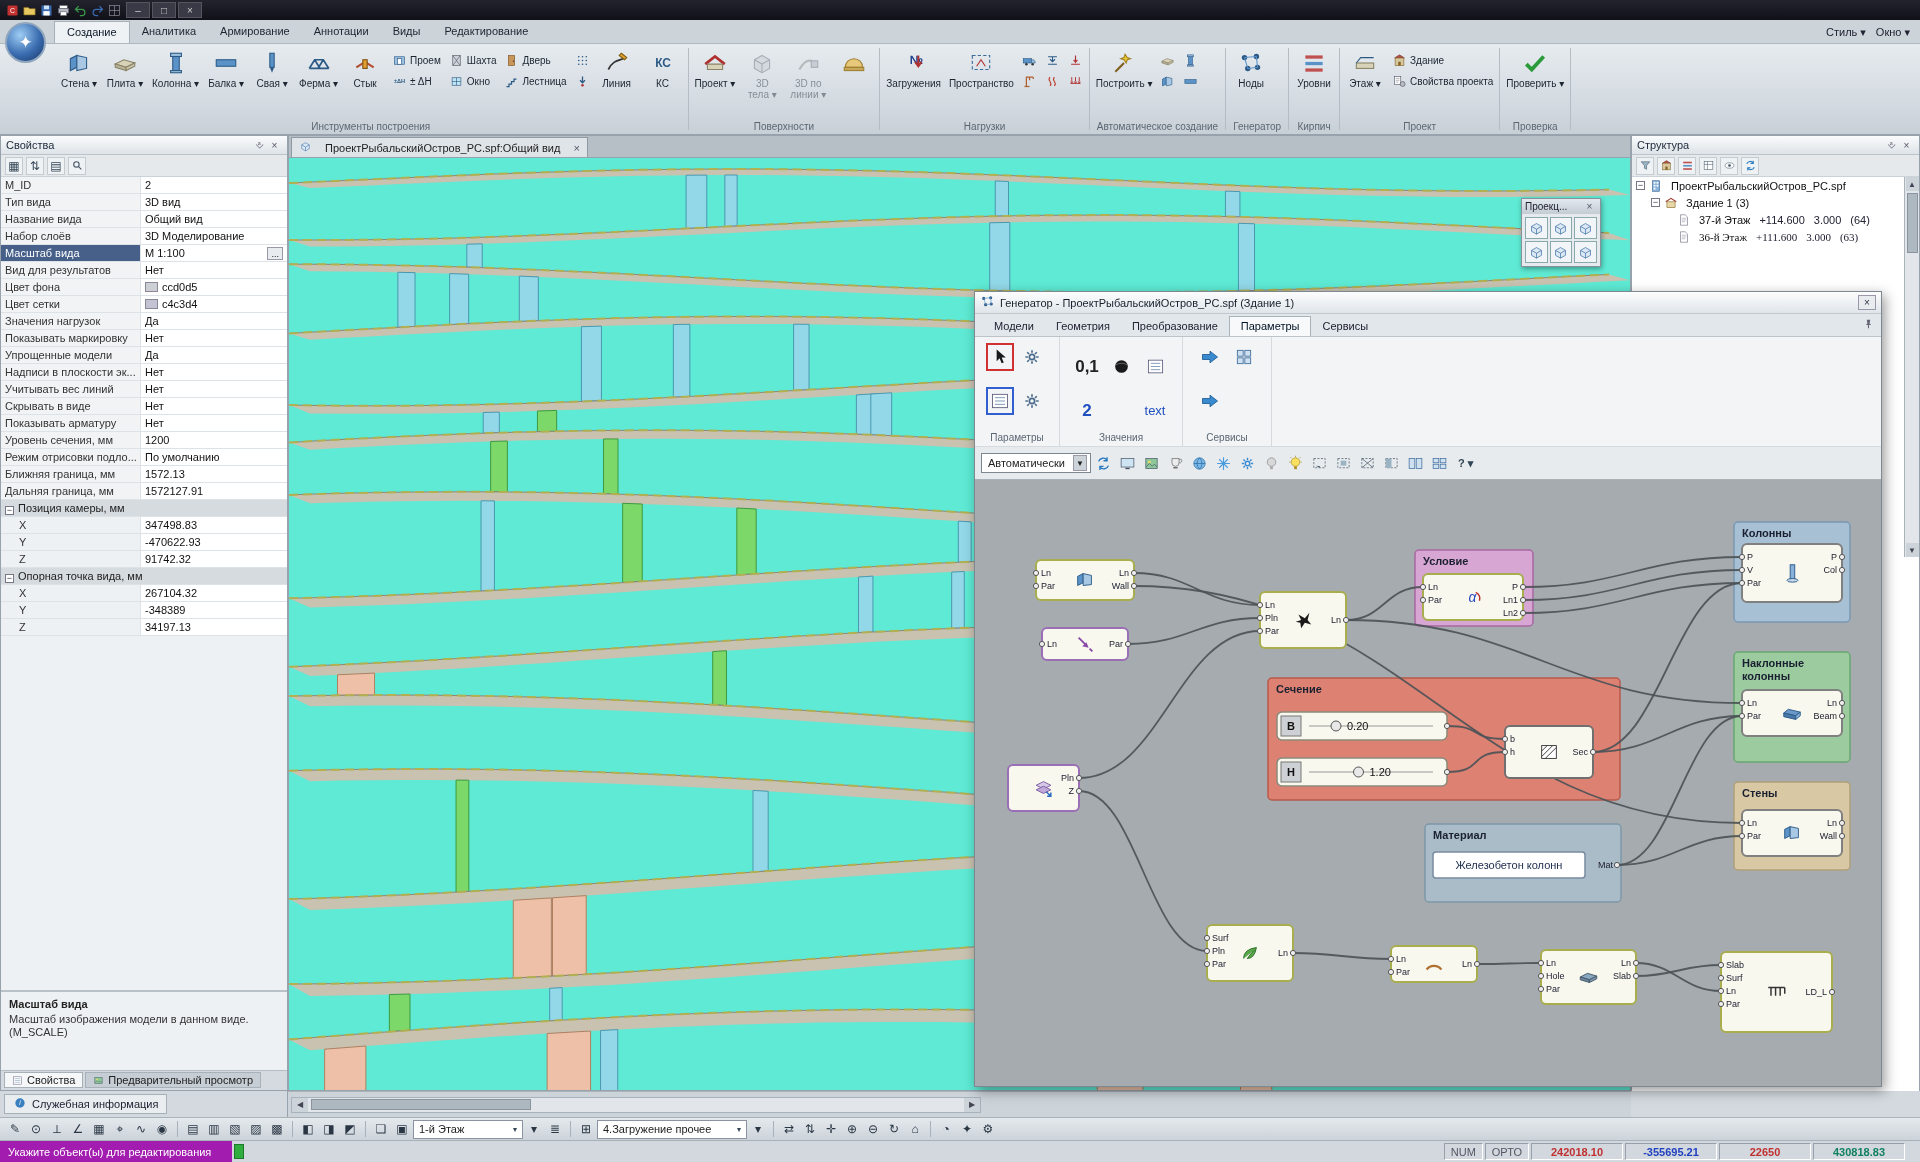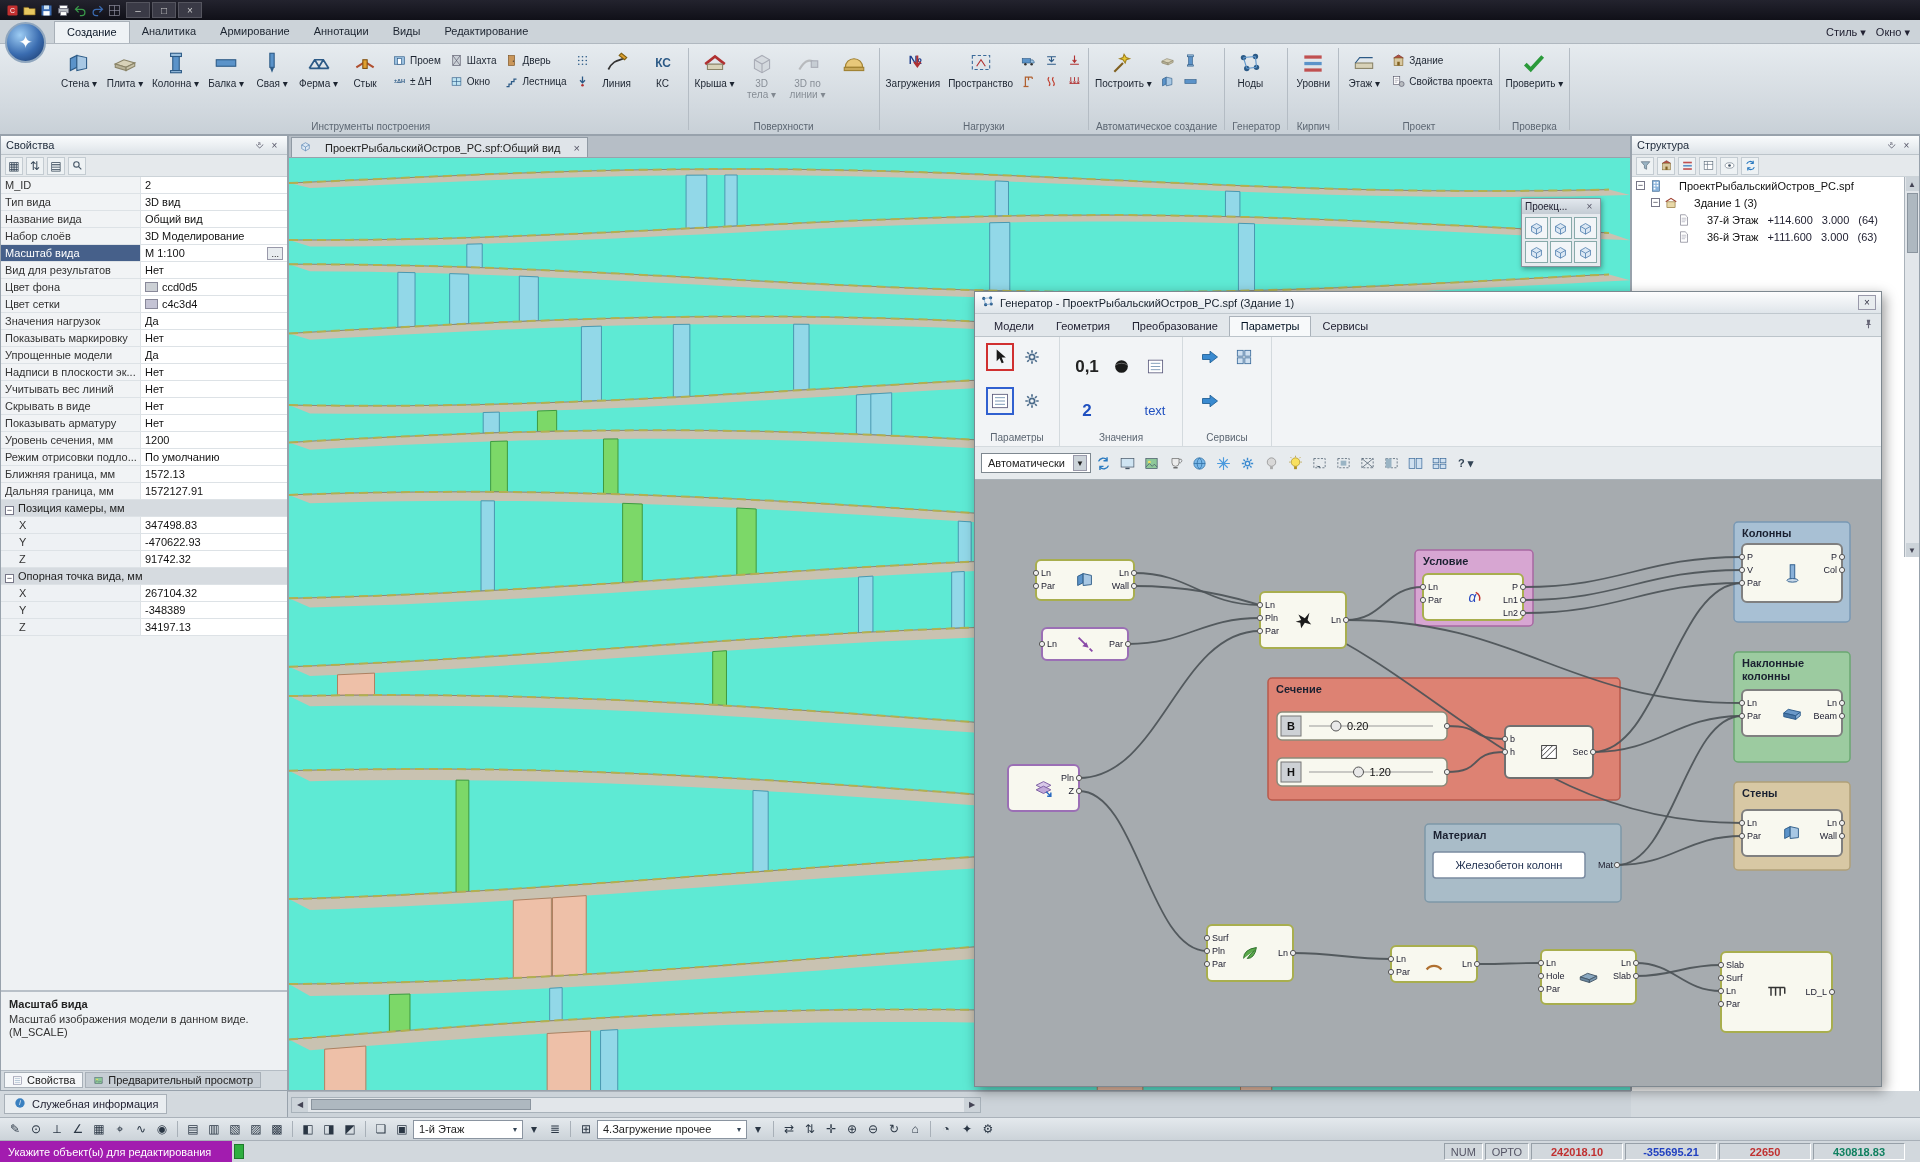--- a/index.html
+++ b/index.html
@@ -78,21 +78,21 @@
 .svctab{display:flex;align-items:center;gap:5px;background:#e9edf0;border:1px solid #a8b0b8;height:20px;padding:0 8px;color:#223;white-space:nowrap}
 #cstrip{position:absolute;left:288px;top:1091px;width:1343px;height:26px;background:#ccd3d9;display:flex;align-items:center;padding:0 3px;border-top:1px solid #aab2ba}
 .hscroll{width:690px;height:16px;background:#e2e6ea;border:1px solid #a8b2ba;display:flex;align-items:center}
 .harrow{width:16px;height:14px;background:#ccd3d9;font-size:8px;display:flex;align-items:center;justify-content:center;color:#445}
 .hthumb{width:220px;height:11px;background:#aeb8c0;border:1px solid #8a949e;margin:0 3px}
 #rstrip{position:absolute;left:1631px;top:1091px;width:289px;height:26px;background:#d3d9de}
 
 
 #stree{flex:1;background:#fff;overflow:hidden;position:relative}
 .trow{display:flex;align-items:center;height:17px;white-space:nowrap;padding-right:4px}
-.trow .lbl{margin-left:16px;color:#111}
+.trow .lbl{margin-left:8px;color:#111}
 .trow .col{margin-left:9px;color:#223}
 .vscroll{position:absolute;right:0;top:0;width:15px;height:380px;background:#e2e6ea;border-left:1px solid #aab2ba;display:flex;flex-direction:column;align-items:center}
 .vthumb{width:11px;height:60px;background:#aeb8c0;border:1px solid #8a949e;margin-top:2px}
 
 
 #genwin{position:absolute;left:974px;top:291px;width:908px;height:796px;background:#eef1f3;border:1px solid #7e8890;box-shadow:3px 4px 12px rgba(0,0,0,.4);z-index:20;display:flex;flex-direction:column}
 .gtitle{height:22px;background:linear-gradient(#fdfdfe,#dfe5ea);border-bottom:1px solid #c0c8ce;display:flex;align-items:center;gap:5px;padding:0 5px;color:#16202c;flex:none}
 .gclose{margin-left:auto;width:18px;height:15px;border:1px solid #99a;background:#e8ecef;display:flex;align-items:center;justify-content:center;font-size:10px;color:#334}
 .gtabs{height:23px;background:#e2e7eb;border-bottom:1px solid #bcc4ca;display:flex;align-items:flex-end;padding-left:8px;flex:none}
 .gtab{padding:3px 11px 4px;color:#223;white-space:nowrap}
@@ -341,21 +341,21 @@
         <div class="glabel">Инструменты построения</div>
       </div>
       <div class="gsep"></div>
       <div class="rgroup">
         <div class="rrow">
           <div class="bigbtn">
             <svg viewBox="0 0 24 24" width="26" height="26">
               <path d="M3 13 l9 -7 9 7" stroke="#b03030" stroke-width="2.5" fill="none"></path>
               <path d="M5 13 h14 v5 h-14z" fill="#d8d2b8" stroke="#8a8468"></path>
             </svg>
-            <div class="blabel">Крыша ▾</div>
+            <div class="blabel">Проект ▾</div>
           </div>
           <div class="bigbtn disabled">
             <svg viewBox="0 0 24 24" width="26" height="26">
               <path d="M5 9 l7 -4 7 4 v8 l-7 4 -7 -4z" fill="#c8ccd2" stroke="#667"></path>
               <path d="M5 9 l7 4 7 -4 M12 13 v8" stroke="#667" fill="none"></path>
             </svg>
             <div class="blabel">3D
 тела ▾</div>
           </div>
           <div class="bigbtn disabled">
@@ -1000,21 +1000,21 @@
           <span style="width: 11px;"></span>
           <svg viewBox="0 0 24 24" width="14" height="14">
             <path d="M6 3 h8 l4 4 v14 H6z" fill="#fff" stroke="#667"></path>
             <path d="M8 9 h8 M8 12 h8 M8 15 h6" stroke="#99a"></path>
           </svg>
           <span class="lbl">37-й Этаж</span>
           <span class="col">+114.600</span>
           <span class="col">3.000</span>
           <span class="col">(64)</span>
         </div>
-        <div class="trow" style="padding-left: 34px;">
+        <div class="trow" style="padding-left: 34px; font-family: Liberation Serif, serif;">
           <span style="width: 11px;"></span>
           <svg viewBox="0 0 24 24" width="14" height="14">
             <path d="M6 3 h8 l4 4 v14 H6z" fill="#fff" stroke="#667"></path>
             <path d="M8 9 h8 M8 12 h8 M8 15 h6" stroke="#99a"></path>
           </svg>
           <span class="lbl">36-й Этаж</span>
           <span class="col">+111.600</span>
           <span class="col">3.000</span>
           <span class="col">(63)</span>
         </div>

